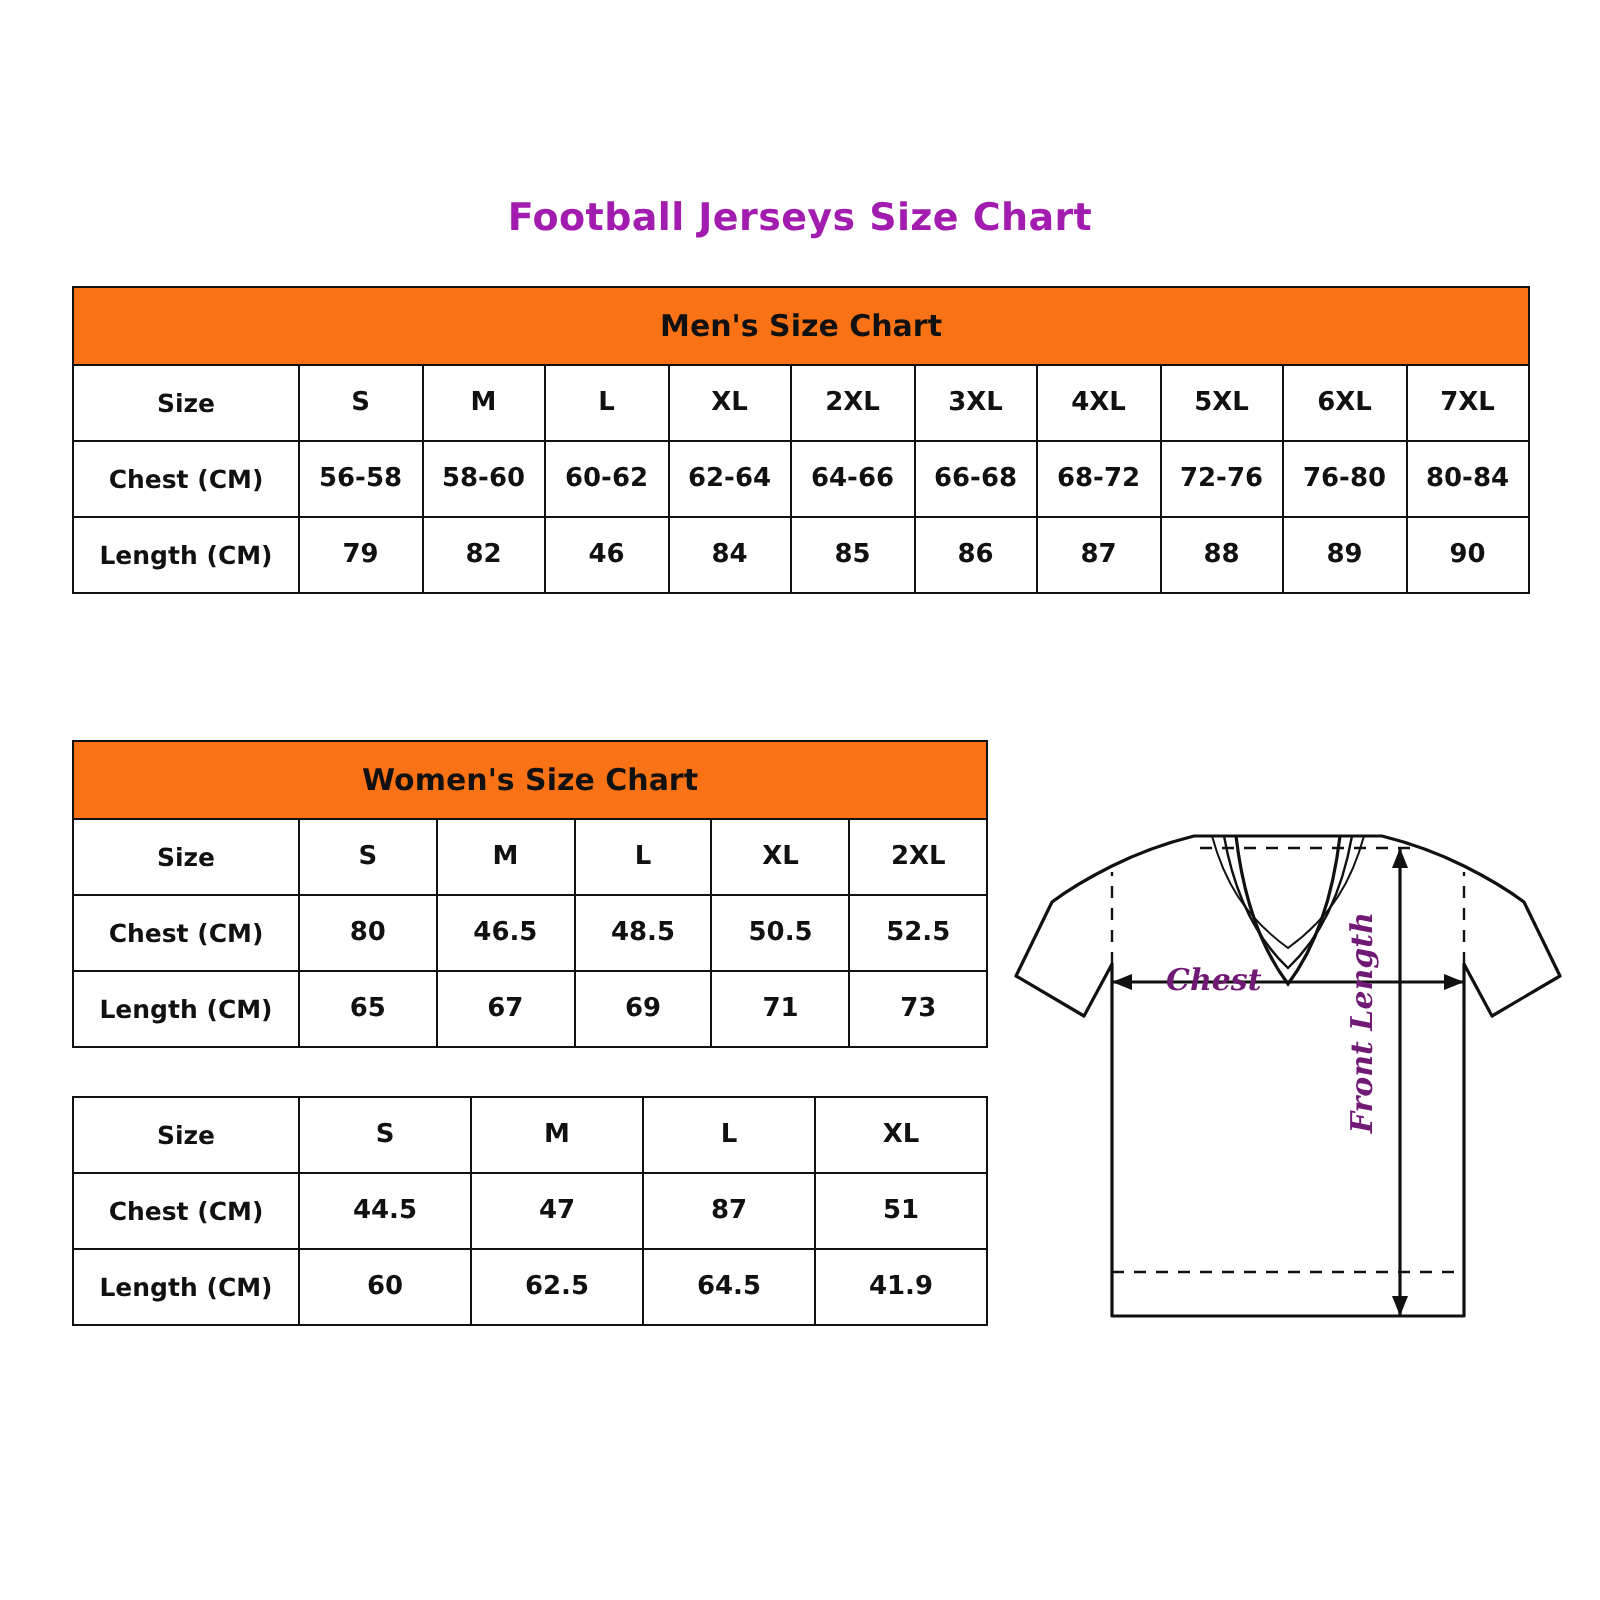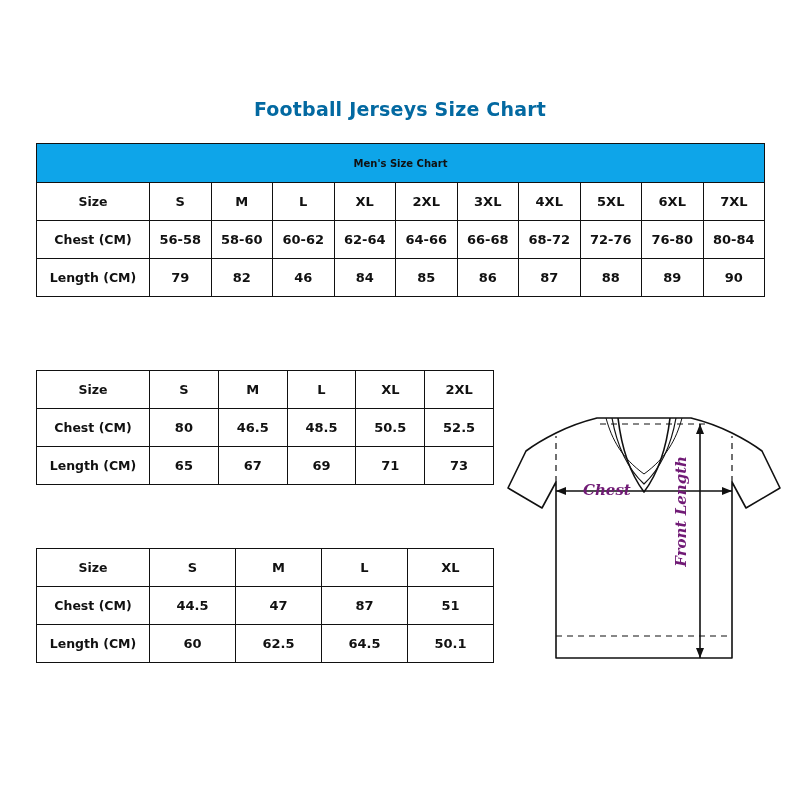--- a/index.html
+++ b/index.html
@@ -17,40 +17,40 @@
   }
   #page-title {
     position: absolute;
     top: 98px;
     left: 0;
     width: 800px;
     text-align: center;
     font-size: 19px;
     font-weight: bold;
     letter-spacing: 0.2px;
-    color: #0369a1;
+    color: #a21caf;
   }
 
   table.size-table {
     border-collapse: collapse;
     table-layout: fixed;
     background: #ffffff;
   }
   table.size-table td,
   table.size-table th {
     border: 1px solid #111111;
     text-align: center;
     vertical-align: middle;
     font-weight: bold;
     color: #111111;
     padding: 0;
   }
   table.size-table .section-head {
-    background: #0ea5e9;
-    font-size: 10px;
+    background: #f97316;
+    font-size: 15px;
     height: 38px;
   }
   table.size-table .hdr-row td {
     height: 37px;
     font-size: 13px;
     margin-top: 31px;
   }
   table.size-table .data-row td {
     height: 37px;
     font-size: 13px;
@@ -191,20 +191,23 @@
   <table class="size-table" id="womens-table">
     <colgroup>
       <col class="lbl">
         <col class="c">
         <col class="c">
         <col class="c">
         <col class="c">
         <col class="c">
     </colgroup>
     <tbody>
+      <tr>
+        <td class="section-head" colspan="6">Women's Size Chart</td>
+      </tr>
       <tr class="hdr-row">
         <td class="rowlabel">Size</td>
         <td>S</td>
         <td>M</td>
         <td>L</td>
         <td>XL</td>
         <td>2XL</td>
       </tr>
       <tr class="data-row">
         <td class="rowlabel">Chest (CM)</td>
@@ -248,21 +251,21 @@
         <td>44.5</td>
         <td>47</td>
         <td>87</td>
         <td>51</td>
       </tr>
       <tr class="data-row">
         <td class="rowlabel">Length (CM)</td>
         <td>60</td>
         <td>62.5</td>
         <td>64.5</td>
-        <td>50.1</td>
+        <td>41.9</td>
       </tr>
     </tbody>
   </table>
 </div>
 
 <div id="shirt-diagram">
   <svg width="290" height="300" viewBox="0 0 290 300">
 
     <path d="M97,22
              C 85,25 70,30 56,37

